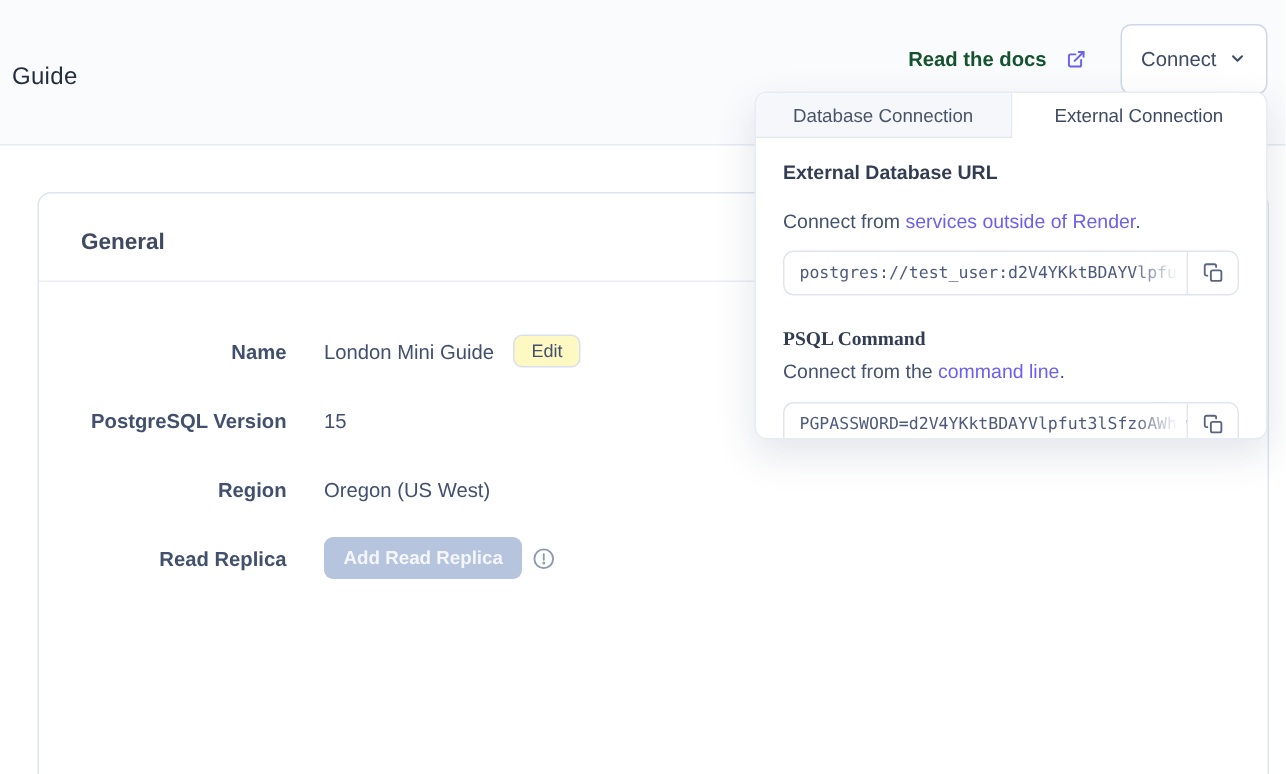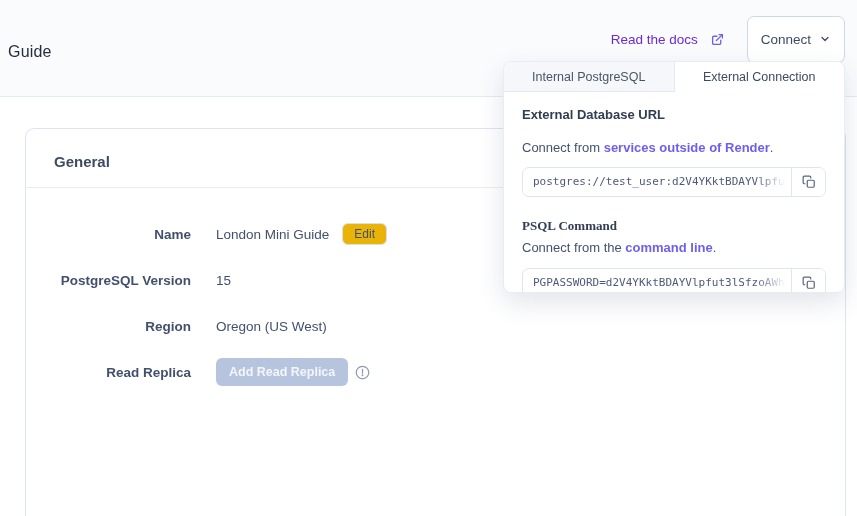--- a/index.html
+++ b/index.html
@@ -20,21 +20,21 @@
   .page-title {
     position: absolute; left: 8px; top: 33px;
     font-size: 16px; font-weight: 400; color: #252e41; letter-spacing: .2px; margin-top: 10px;
   }
   .header-actions {
     position: absolute; right: 12px; top: 22px; height: 34px;
     display: flex; align-items: center; gap: 23px;
   }
   .docs-link {
     display: inline-flex; align-items: center; gap: 6px;
-    color: #6d28d9; font-size: 13.5px; cursor: pointer; text-decoration: none;
+    color: #14532d; font-size: 13.5px; cursor: pointer; text-decoration: none; font-weight: bold;
   }
   .btn-connect {
     height: 47px; padding: 0 13px;
     background: #ffffff; border: 1px solid #cfd7e6; border-radius: 7px;
     display: inline-flex; align-items: center; gap: 8px;
     font-size: 13.5px; color: #3d4a63; cursor: pointer;
     font-family: "Liberation Sans", sans-serif;
   }
 
   
@@ -54,21 +54,21 @@
   .row-label {
     width: 165px; text-align: right; flex: none;
     font-size: 13.5px; font-weight: 600; color: #42506e;
   }
   .row-value {
     margin-left: 25px; display: inline-flex; align-items: center;
     font-size: 13.5px; color: #42506e;
   }
   .btn-edit {
     margin-left: 13px; padding: 3px 11px;
-    background: #eab308; border: 1px solid #d8dfee; border-radius: 6px;
+    background: #fef9c3; border: 1px solid #d8dfee; border-radius: 6px;
     font-size: 12px; color: #42506e; cursor: pointer;
     font-family: "Liberation Sans", sans-serif;
   }
   .hint-icon { margin-left: 7px; display: inline-flex; }
   .badge {
     display: inline-flex; align-items: center; gap: 6px;
     padding: 3px 10px 4px 8px;
     background: #f5f7fb; border: 1px solid #e5eaf4; border-radius: 5px;
     font-size: 12px; color: #3f4c66;
   }
@@ -94,21 +94,21 @@
   }
   .tab-inactive {
     background: #f5f7fa; color: #4a5469;
     border-right: 1px solid #e3e8f1; border-bottom: 1px solid #e3e8f1;
     border-top-left-radius: 8px;
   }
   .tab-active { background: #ffffff; color: #3f4a61; text-align: right; }
   .popover-body { padding: 15px 18px; }
   .section-heading { font-size: 13px; font-weight: 700; color: #323c52; margin-bottom: 18px; }
   .section-desc { font-size: 13px; color: #45526e; margin-bottom: 12px; }
-  .inline-link { color: #6c5ff0; cursor: pointer; text-decoration: none; font-weight: bold; }
+  .inline-link { color: #6c5ff0; cursor: pointer; text-decoration: none; }
   .input-group {
     display: flex; height: 30px; margin-bottom: 21px;
     border: 1px solid #dfe4ef; border-radius: 7px; background: #fff;
     overflow: hidden;
   }
   .mono-box {
     flex: 1; position: relative; overflow: hidden;
     padding: 0 10px; line-height: 28px; white-space: nowrap;
     font-family: "DejaVu Sans Mono", monospace;
     font-size: 11px; color: #4e5a7c;
@@ -189,21 +189,21 @@
           </svg>
         </span>
       </span>
     </div>
 
   </div>
 </div>
 
 <div class="popover">
   <div class="tabbar">
-    <div class="tab tab-inactive">Internal PostgreSQL</div>
+    <div class="tab tab-inactive">Database Connection</div>
     <div class="tab tab-active">External Connection</div>
   </div>
   <div class="popover-body">
 
     <div class="section-heading">External Database URL</div>
     <div class="section-desc"><span>Connect from </span><a class="inline-link">services outside of Render</a><span>.</span></div>
     <div class="input-group">
       <div class="mono-box">postgres://test_user:d2V4YKktBDAYVlpfut3lSfzo</div>
       <button class="copy-btn">
         <span>

